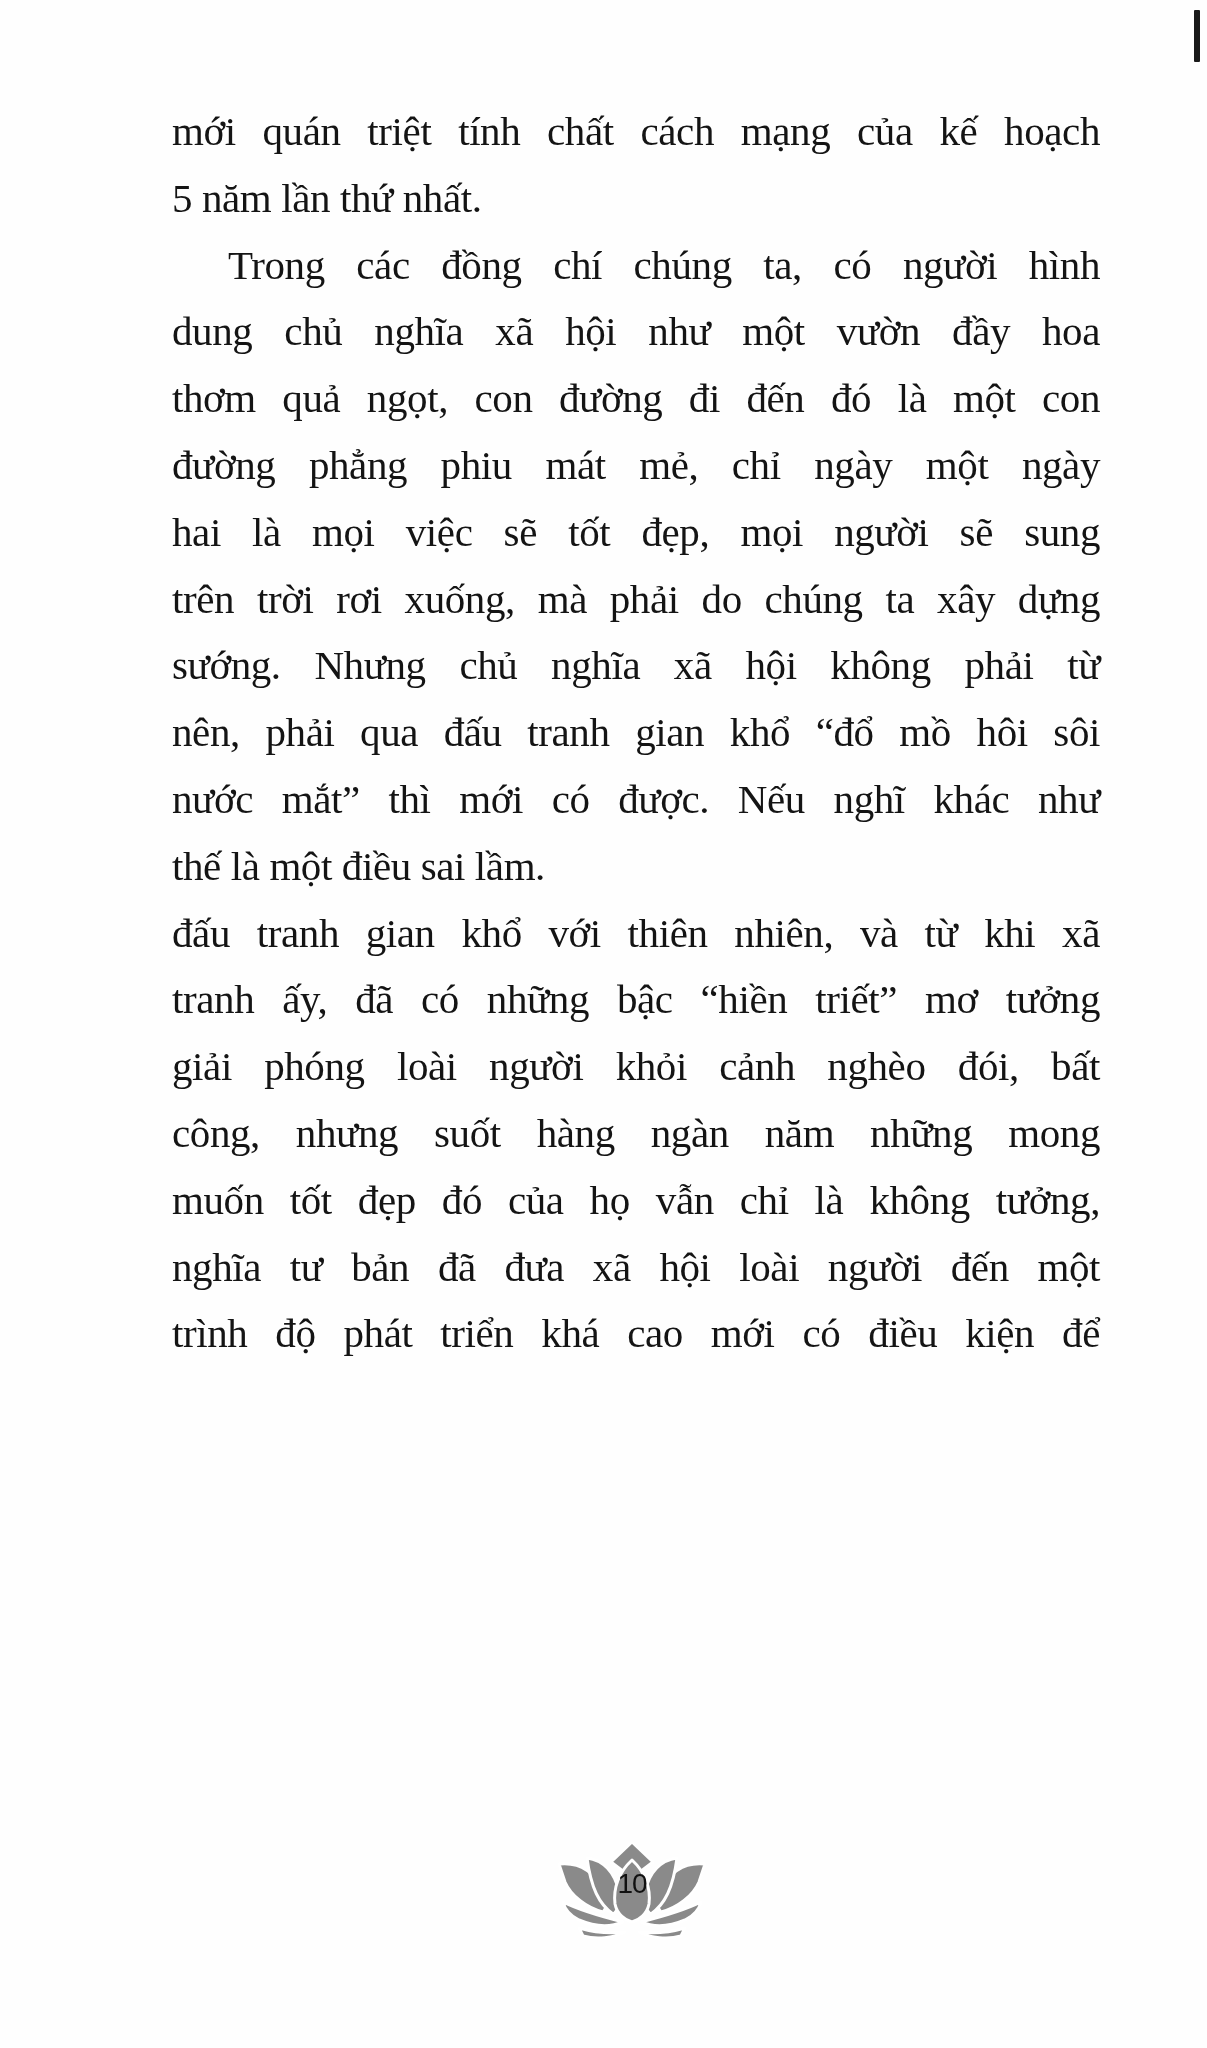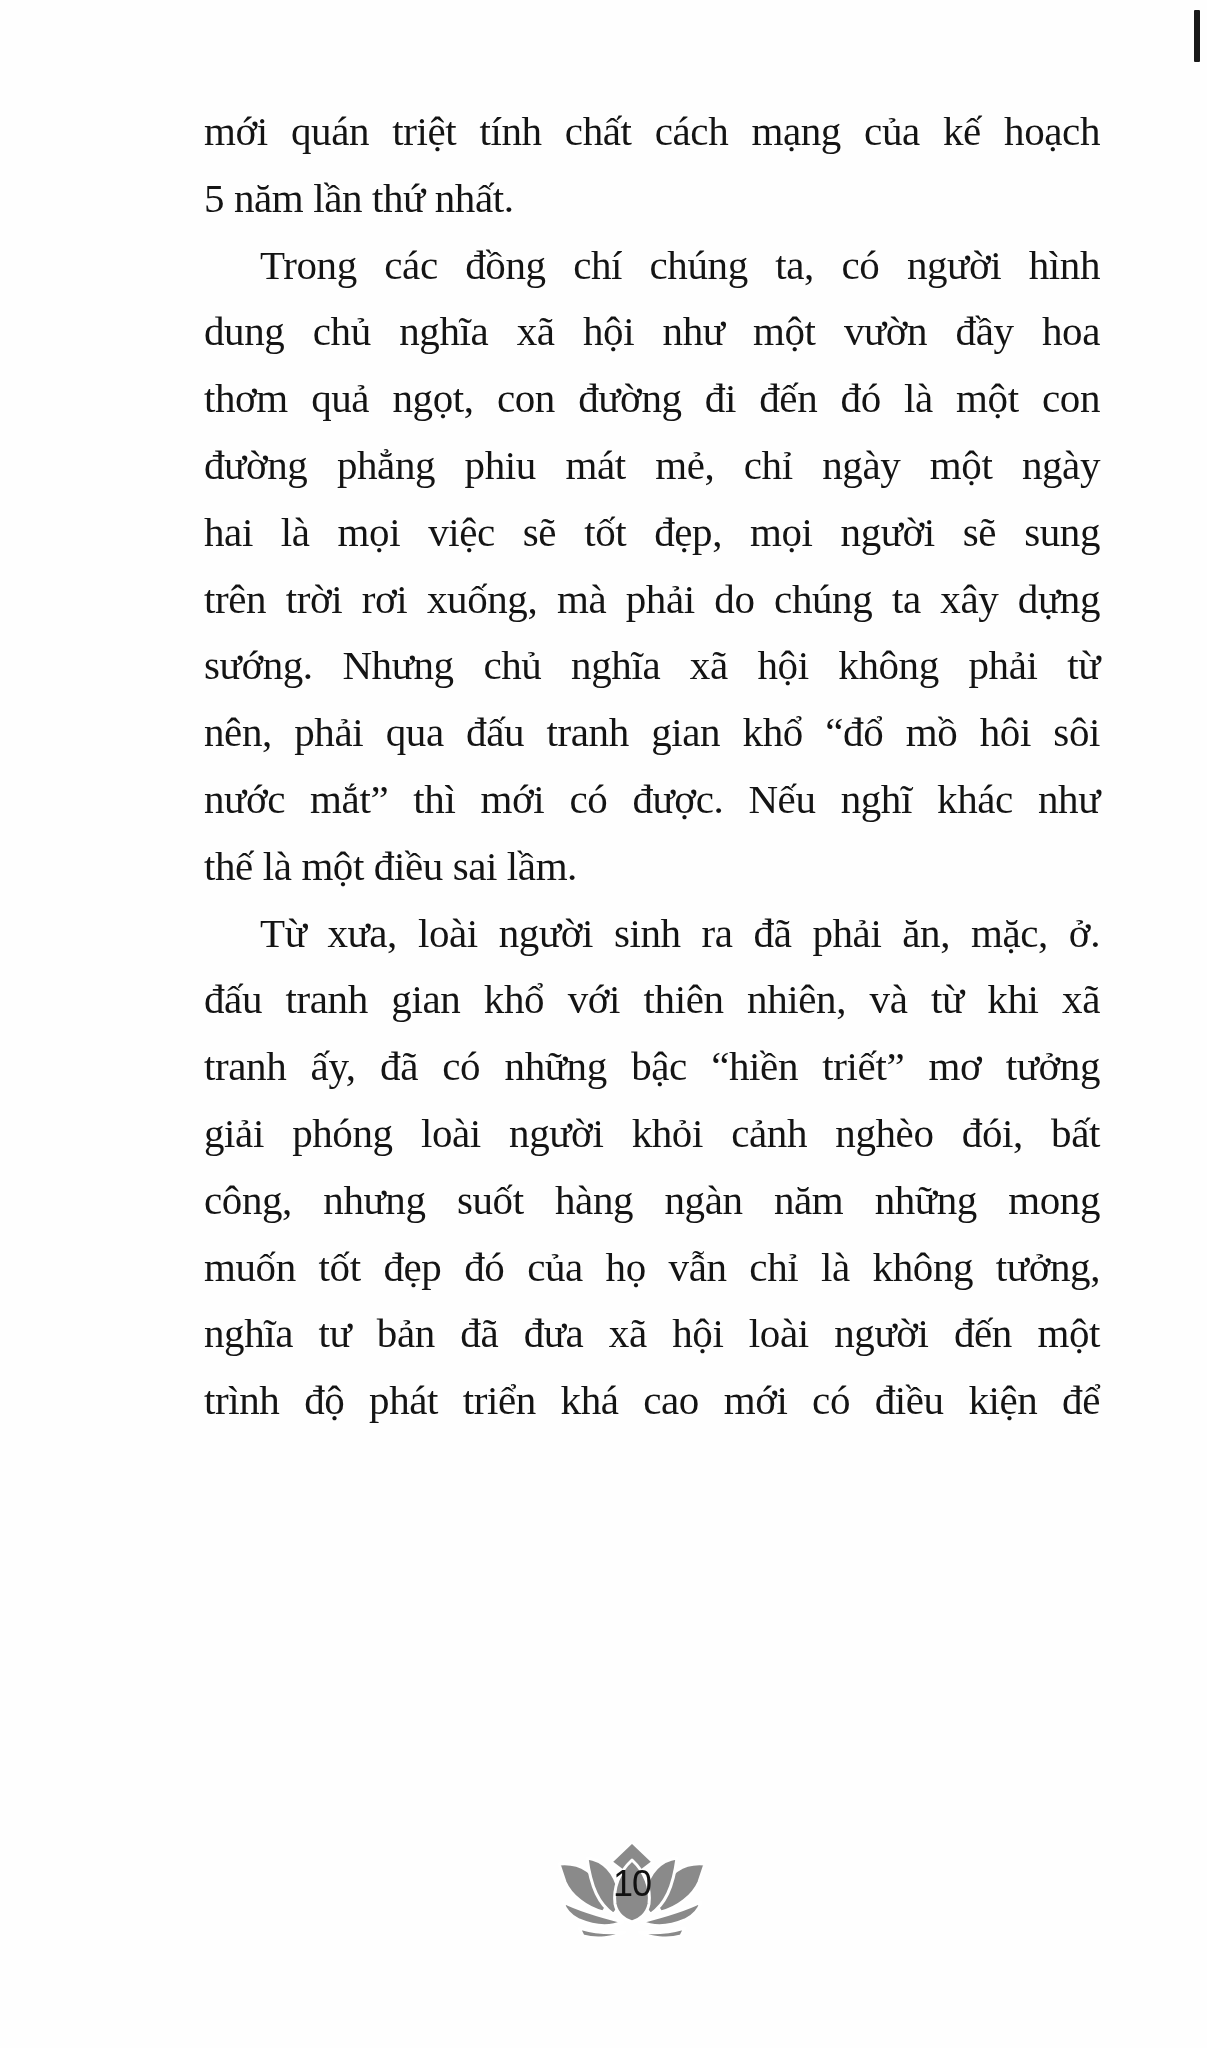--- a/index.html
+++ b/index.html
@@ -37,21 +37,20 @@
     }
     .text-block p {
       margin: 0;
     }
     .line {
       display: block;
       white-space: nowrap;
       text-align-last: justify;
       text-align: justify;
       height: 66.8px;
-      margin-left: 32px;
     }
     .line.last {
       text-align-last: left;
     }
     .line.indent {
       padding-left: 56px;
     }
     .page-number-ornament {
       position: absolute;
       left: 553px;
@@ -64,21 +63,21 @@
       left: 0;
       top: 0;
     }
     .page-number {
       position: absolute;
       left: 0;
       top: 26px;
       width: 158px;
       text-align: center;
       font-family: "Liberation Sans", "DejaVu Sans", sans-serif;
-      font-size: 36px;
+      font-size: 28px;
       font-weight: normal;
       color: #111111;
       letter-spacing: -1px;
       line-height: 40px;
     }
   </style>
 </head>
 <body>
 
 <div class="edge-mark"></div>
@@ -94,21 +93,20 @@
     <span class="line">thơm quả ngọt, con đường đi đến đó là một con</span>
     <span class="line">đường phẳng phiu mát mẻ, chỉ ngày một ngày</span>
     <span class="line">hai là mọi việc sẽ tốt đẹp, mọi người sẽ sung</span>
     <span class="line">trên trời rơi xuống, mà phải do chúng ta xây dựng</span>
     <span class="line">sướng. Nhưng chủ nghĩa xã hội không phải từ</span>
     <span class="line">nên, phải qua đấu tranh gian khổ “đổ mồ hôi sôi</span>
     <span class="line">nước mắt” thì mới có được. Nếu nghĩ khác như</span>
     <span class="line last">thế là một điều sai lầm.</span>
   </p>
   <p>
-    <span class="line indent">Từ xưa, loài người sinh ra đã phải ăn, mặc, ở.</span>
     <span class="line">đấu tranh gian khổ với thiên nhiên, và từ khi xã</span>
     <span class="line">tranh ấy, đã có những bậc “hiền triết” mơ tưởng</span>
     <span class="line">giải phóng loài người khỏi cảnh nghèo đói, bất</span>
     <span class="line">công, nhưng suốt hàng ngàn năm những mong</span>
     <span class="line">muốn tốt đẹp đó của họ vẫn chỉ là không tưởng,</span>
     <span class="line">nghĩa tư bản đã đưa xã hội loài người đến một</span>
     <span class="line">trình độ phát triển khá cao mới có điều kiện để</span>
   </p>
 </div>
 

